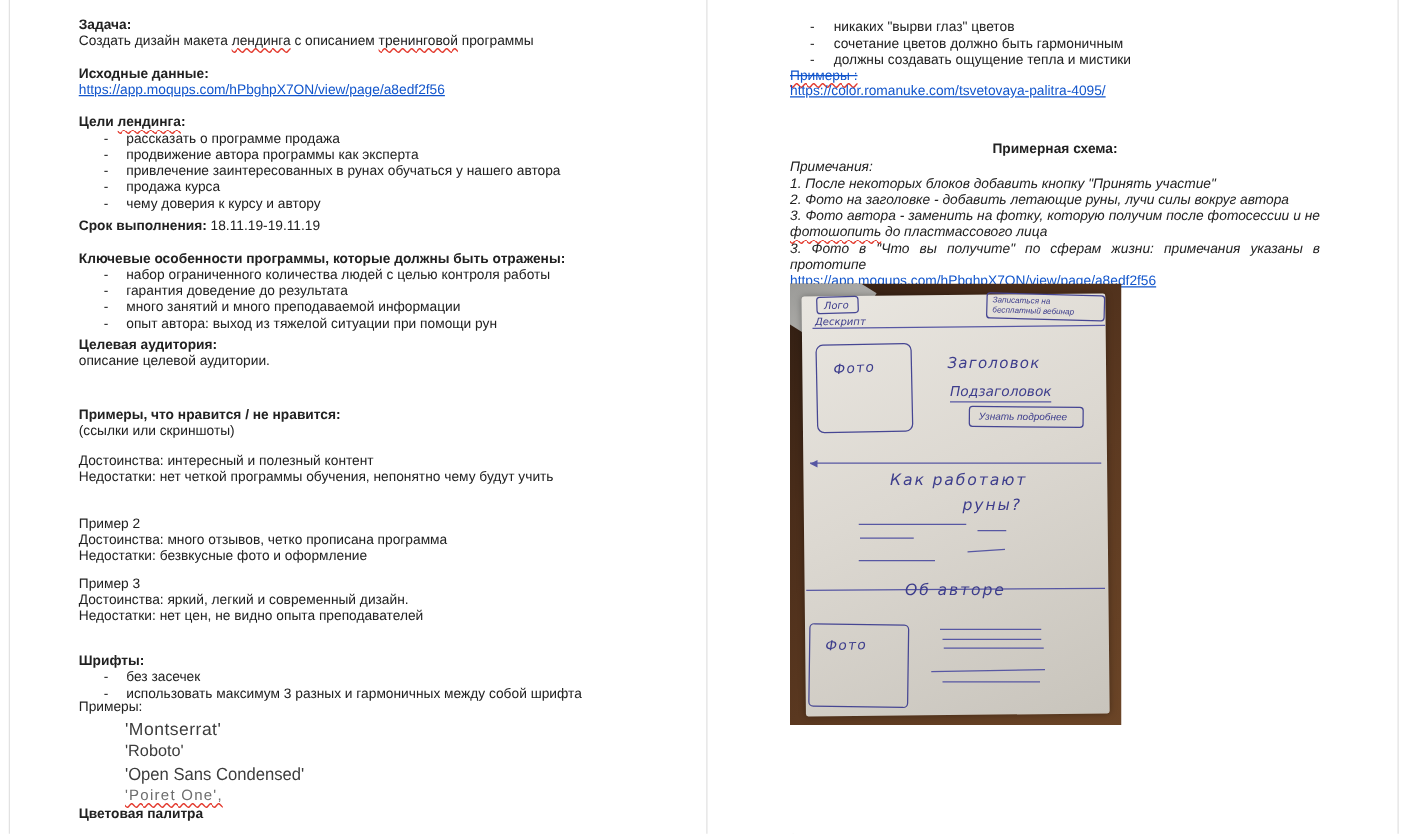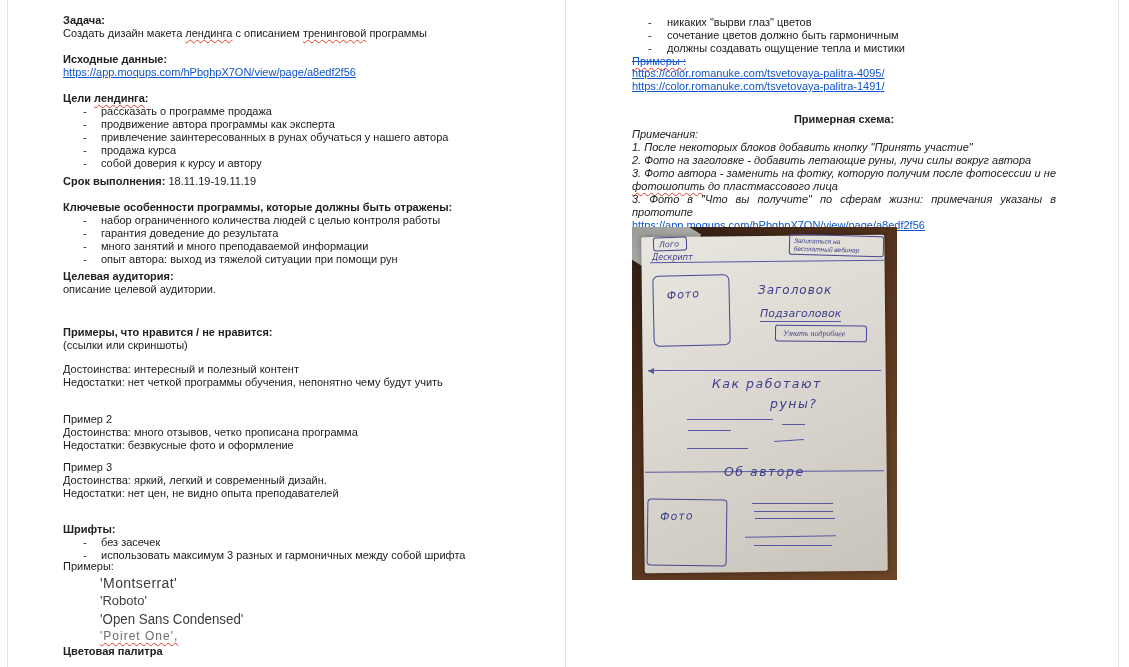--- a/index.html
+++ b/index.html
@@ -46,21 +46,21 @@
   .arrowL::before{content:"";position:absolute;left:0;top:-2.5px;border-top:3px solid transparent;
                   border-bottom:3px solid transparent;border-right:6px solid #5757a3;}
   .logoBox{left:21px;top:10px;width:34px;height:14px;transform:rotate(-2deg);}
   .logoBox span{position:absolute;left:5px;top:2px;font-size:8px;}
   .signupBox{left:157px;top:8px;width:95px;height:21px;transform:rotate(1.5deg);padding:2px 4px;}
   .signupBox div{font-size:6.5px;line-height:8px;font-style:italic;color:#3d3d8c;white-space:nowrap;}
   .photoBox1{left:21px;top:48px;width:77px;height:71px;transform:rotate(-1.2deg);border-radius:6px;}
   .photoBox2{left:15px;top:272px;width:80px;height:67px;transform:rotate(.8deg);border-radius:4px;}
   .photoLabel{font-size:11px;letter-spacing:1px;transform:rotate(-3deg);}
   .ctaBox{left:143px;top:98px;width:92px;height:17px;transform:rotate(.5deg);}
-  .ctaBox span{position:absolute;left:7px;top:3px;font-size:8px;font-style:italic;color:#3d3d8c;white-space:nowrap;font-family:Liberation Serif, serif;}
+  .ctaBox span{position:absolute;left:7px;top:3px;font-size:8px;font-style:italic;color:#3d3d8c;white-space:nowrap;}
 </style>
 </head>
 <body>
 
 <div class="marker"></div>
 
 <div class="page" id="pageL">
 
   <div class="blk" style="top:14px">
     <div class="b">Задача:</div>
@@ -71,21 +71,21 @@
     <div class="b">Исходные данные:</div>
     <div><a class="lnk">https://app.moqups.com/hPbghpX7ON/view/page/a8edf2f56</a></div>
   </div>
 
   <div class="blk" style="top:92px">
     <div class="b"><span>Цели </span><span class="sp">лендинга</span><span>:</span></div>
     <div class="li"><span class="dash">-</span><span>рассказать о программе продажа</span></div>
     <div class="li"><span class="dash">-</span><span>продвижение автора программы как эксперта</span></div>
     <div class="li"><span class="dash">-</span><span>привлечение заинтересованных в рунах обучаться у нашего автора</span></div>
     <div class="li"><span class="dash">-</span><span>продажа курса</span></div>
-    <div class="li"><span class="dash">-</span><span>собой доверия к курсу и автору</span></div>
+    <div class="li"><span class="dash">-</span><span>чему доверия к курсу и автору</span></div>
   </div>
 
   <div class="blk" style="top:175px">
     <span class="b">Срок выполнения:</span><span class="val">18.11.19-19.11.19</span>
   </div>
 
   <div class="blk" style="top:201px">
     <div class="b">Ключевые особенности программы, которые должны быть отражены:</div>
     <div class="li"><span class="dash">-</span><span>набор ограниченного количества людей с целью контроля работы</span></div>
     <div class="li"><span class="dash">-</span><span>гарантия доведение до результата</span></div>
@@ -143,21 +143,20 @@
     <div class="li"><span class="dash">-</span><span>сочетание цветов должно быть гармоничным</span></div>
     <div class="li"><span class="dash">-</span><span>должны создавать ощущение тепла и мистики</span></div>
   </div>
 
   <div class="blk" style="top:55px">
     <span class="sp"><span class="strike">Примеры :</span></span>
   </div>
 
   <div class="blk" style="top:67px">
     <div><a class="lnk">https://color.romanuke.com/tsvetovaya-palitra-4095/</a></div>
-    <div><a class="lnk">https://color.romanuke.com/tsvetovaya-palitra-1491/</a></div>
   </div>
 
   <div class="blk b center" style="top:113px">Примерная схема:</div>
 
   <div class="blk notes" style="top:128px">
     <div class="it">Примечания:</div>
     <div class="it">1. После некоторых блоков добавить кнопку "Принять участие"</div>
     <div class="it">2. Фото на заголовке - добавить летающие руны, лучи силы вокруг автора</div>
     <div class="it"><span>3. Фото автора - заменить на фотку, которую получим после фотосессии и не </span><span class="sp">фотошопить</span><span> до пластмассового лица</span></div>
     <div class="it jlast">3. Фото в "Что вы получите" по сферам жизни: примечания указаны в прототипе</div>

